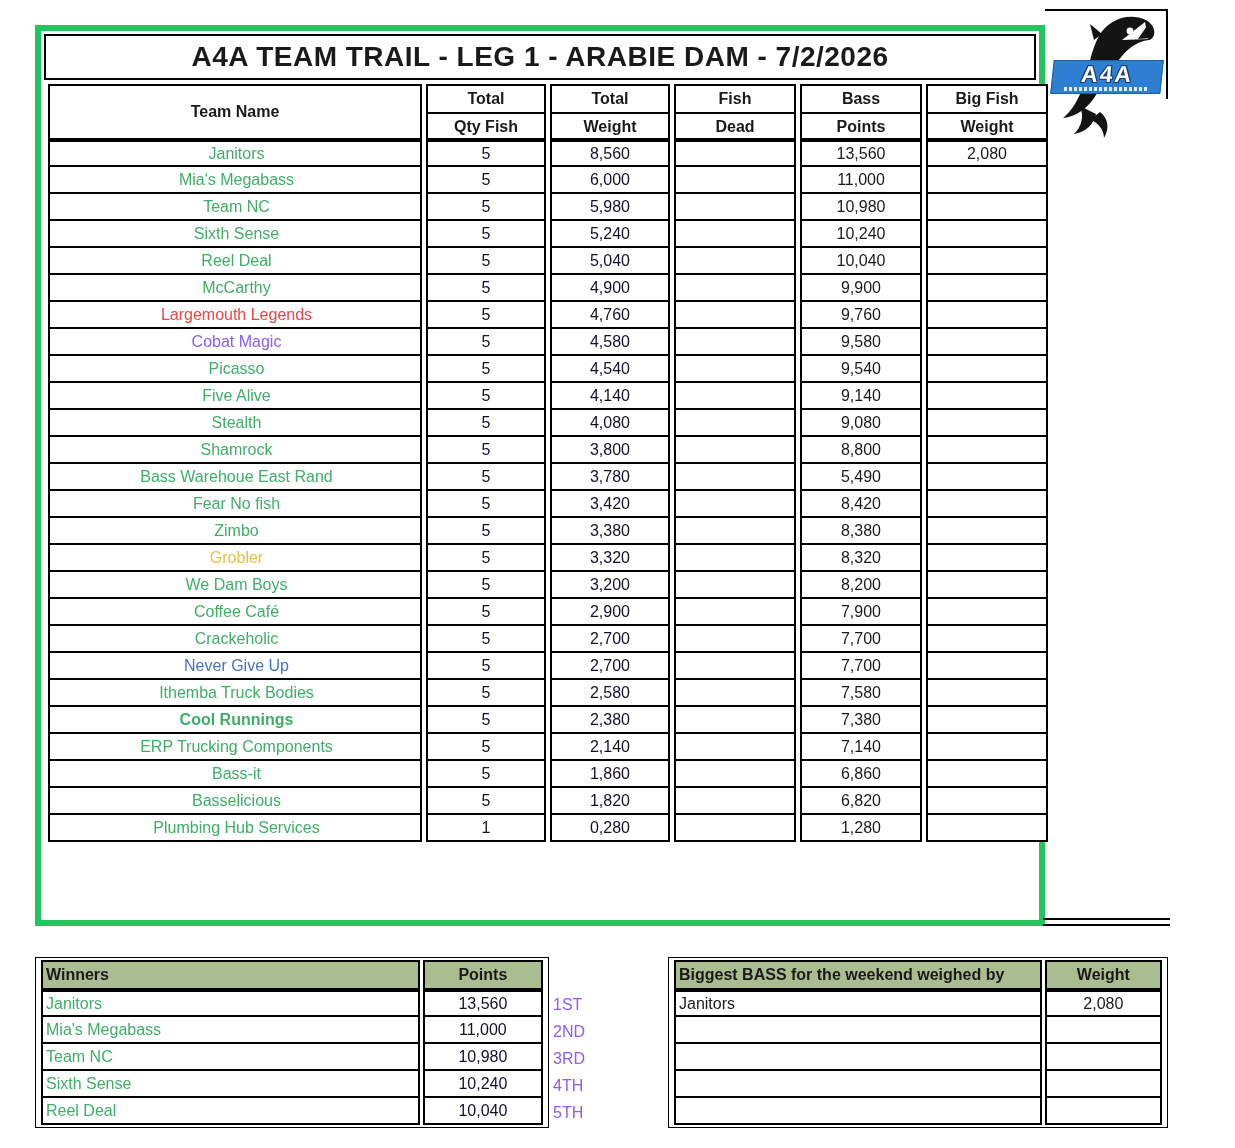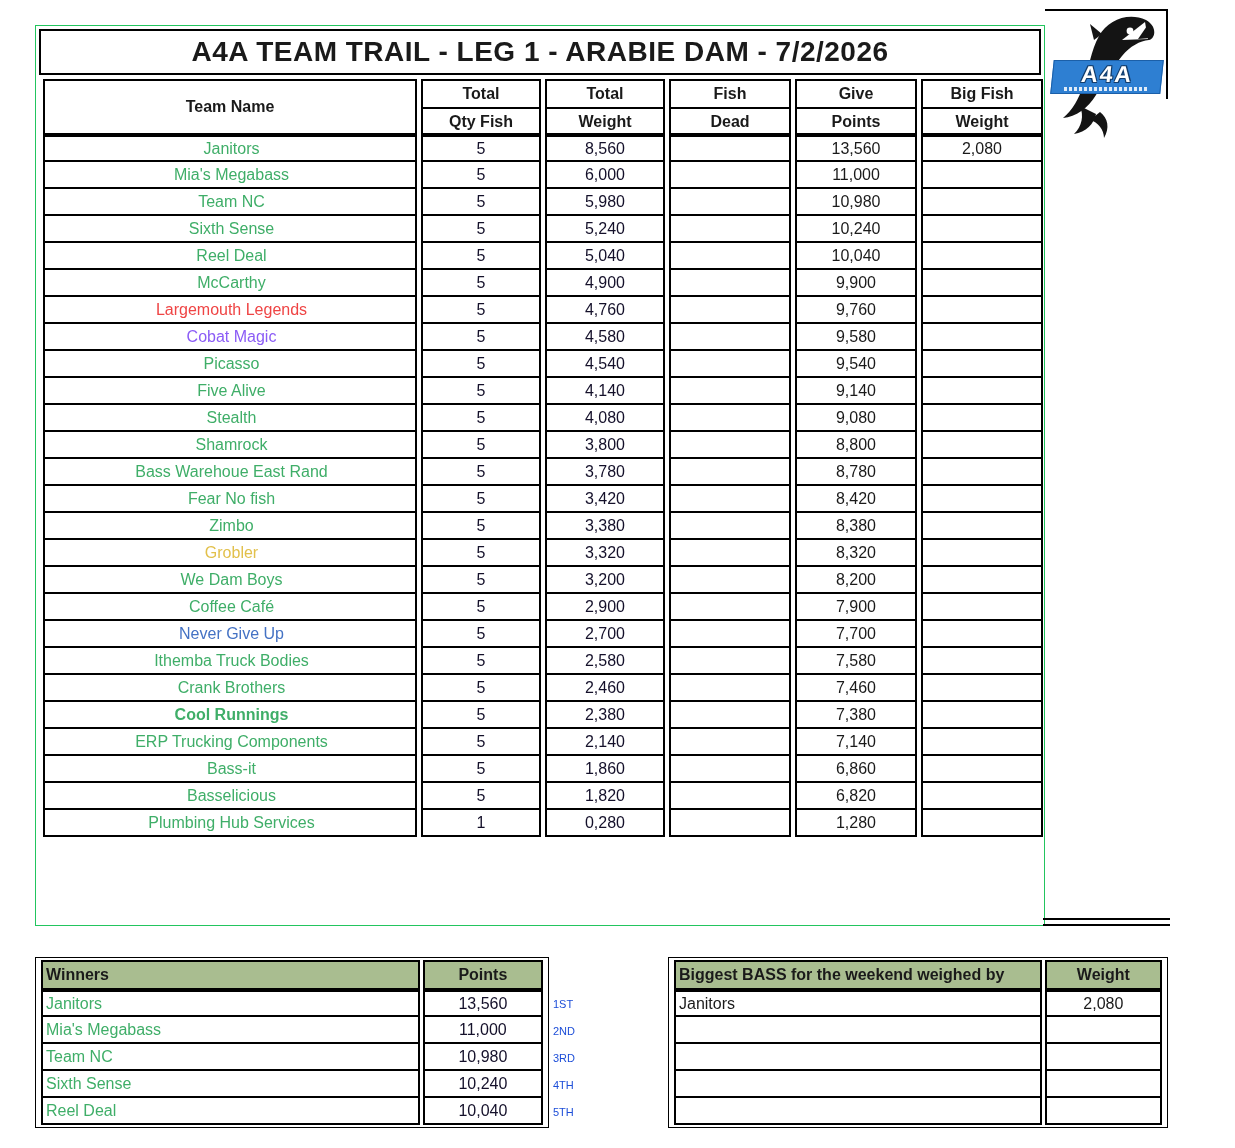--- a/index.html
+++ b/index.html
@@ -6,21 +6,21 @@
   body {
     width: 1235px; height: 1148px; position: relative;
     background: #ffffff;
     font-family: "Liberation Sans", sans-serif;
     color: #1a1a1a;
   }
 
   
   .main-wrap {
     position: absolute; left: 35px; top: 25px; width: 1010px; height: 901px;
-    border: 1px solid #22c55e; padding: 3px; background: #fff;
+    border: 6px solid #22c55e; padding: 3px; background: #fff;
   }
   .title-box {
     height: 46px; border: 2px solid #000; margin-bottom: 4px;
     display: flex; align-items: center; justify-content: center;
     font-size: 28px; font-weight: bold; letter-spacing: .5px;
   }
   table.grid { width: 100%; border-collapse: separate; border-spacing: 4px 0; table-layout: fixed; }
   table.grid th, table.grid td { border: 2px solid #000; overflow: hidden; white-space: nowrap; }
   table.grid thead th { height: 56px; padding: 0; font-size: 16px; font-weight: bold; background: #fff; vertical-align: middle; }
   .hdr2 div { height: 26px; line-height: 26px; text-align: center; }
@@ -65,21 +65,21 @@
   table.bgrid thead th { height: 30px; background: #a9bd90; font-size: 16px; font-weight: bold; }
   table.bgrid tbody td { height: 27px; font-size: 16px; background: #fff; }
   table.bgrid tbody tr td { border-top: 0; }
   table.bgrid tbody tr:first-child td { border-top: 2px solid #000; }
   .al { text-align: left; padding-left: 3px; }
   .ac { text-align: center; }
   td.w-points { background: #c6c6c6; color: #14102a; }
   td.w-name { color: #3fae68; }
 
   .ranks { position: absolute; left: 553px; top: 991px; }
-  .ranks div { height: 27px; line-height: 27px; font-size: 11px; color: #1d4ed8; }
+  .ranks div { height: 27px; line-height: 27px; font-size: 16px; color: #8b5cf6; }
 </style>
 </head>
 <body>
 
 <div class="main-wrap">
   <div class="title-box">A4A TEAM TRAIL - LEG 1 - ARABIE DAM - 7/2/2026</div>
   <table class="grid">
     <colgroup>
       <col style="width:374px">
         <col style="width:120px">
@@ -104,21 +104,21 @@
           </div>
         </th>
         <th>
           <div class="hdr2">
             <div>Fish</div>
             <div class="hdr-bot">Dead</div>
           </div>
         </th>
         <th>
           <div class="hdr2">
-            <div>Give</div>
+            <div>Bass</div>
             <div class="hdr-bot">Points</div>
           </div>
         </th>
         <th>
           <div class="hdr2">
             <div>Big Fish</div>
             <div class="hdr-bot">Weight</div>
           </div>
         </th>
       </tr>
@@ -232,21 +232,21 @@
     <td class="td-dead"></td>
     <td class="td-points">8,800</td>
     <td class="td-big"></td>
   </tr>
 
   <tr>
     <td class="td-team"><span style="color: rgb(63, 174, 104);">Bass Warehoue East Rand</span></td>
     <td class="td-qty">5</td>
     <td class="td-weight">3,780</td>
     <td class="td-dead"></td>
-    <td class="td-points">8,780</td>
+    <td class="td-points">5,490</td>
     <td class="td-big"></td>
   </tr>
 
   <tr>
     <td class="td-team"><span style="color: rgb(63, 174, 104);">Fear No fish</span></td>
     <td class="td-qty">5</td>
     <td class="td-weight">3,420</td>
     <td class="td-dead"></td>
     <td class="td-points">8,420</td>
     <td class="td-big"></td>
@@ -281,47 +281,47 @@
 
   <tr>
     <td class="td-team"><span style="color: rgb(63, 174, 104);">Coffee Café</span></td>
     <td class="td-qty">5</td>
     <td class="td-weight">2,900</td>
     <td class="td-dead"></td>
     <td class="td-points">7,900</td>
     <td class="td-big"></td>
   </tr>
 
+  <tr>
+    <td class="td-team"><span style="color: rgb(63, 174, 104);">Crackeholic</span></td>
+    <td class="td-qty">5</td>
+    <td class="td-weight">2,700</td>
+    <td class="td-dead"></td>
+    <td class="td-points">7,700</td>
+    <td class="td-big"></td>
+  </tr>
 
   <tr>
     <td class="td-team"><span style="color: rgb(68, 114, 196);">Never Give Up</span></td>
     <td class="td-qty">5</td>
     <td class="td-weight">2,700</td>
     <td class="td-dead"></td>
     <td class="td-points">7,700</td>
     <td class="td-big"></td>
   </tr>
 
   <tr>
     <td class="td-team"><span style="color: rgb(63, 174, 104);">Ithemba Truck Bodies</span></td>
     <td class="td-qty">5</td>
     <td class="td-weight">2,580</td>
     <td class="td-dead"></td>
     <td class="td-points">7,580</td>
     <td class="td-big"></td>
   </tr>
 
-  <tr>
-    <td class="td-team"><span style="color: rgb(63, 174, 104);">Crank Brothers</span></td>
-    <td class="td-qty">5</td>
-    <td class="td-weight">2,460</td>
-    <td class="td-dead"></td>
-    <td class="td-points">7,460</td>
-    <td class="td-big"></td>
-  </tr>
 
   <tr>
     <td class="td-team"><span style="color: rgb(63, 174, 104); font-weight: bold;">Cool Runnings</span></td>
     <td class="td-qty">5</td>
     <td class="td-weight">2,380</td>
     <td class="td-dead"></td>
     <td class="td-points">7,380</td>
     <td class="td-big"></td>
   </tr>
 

